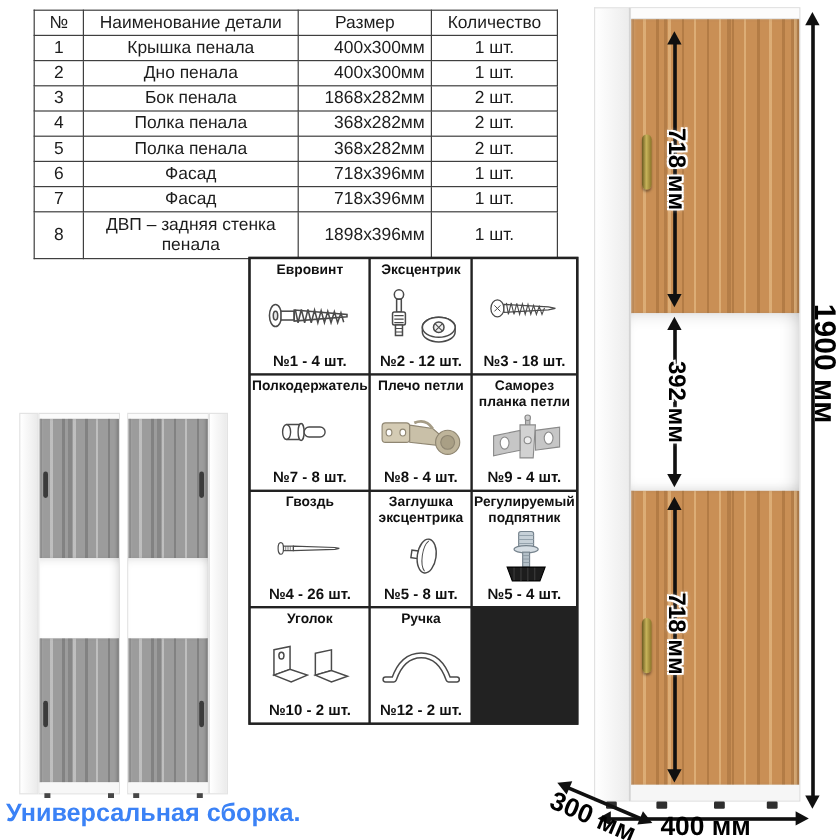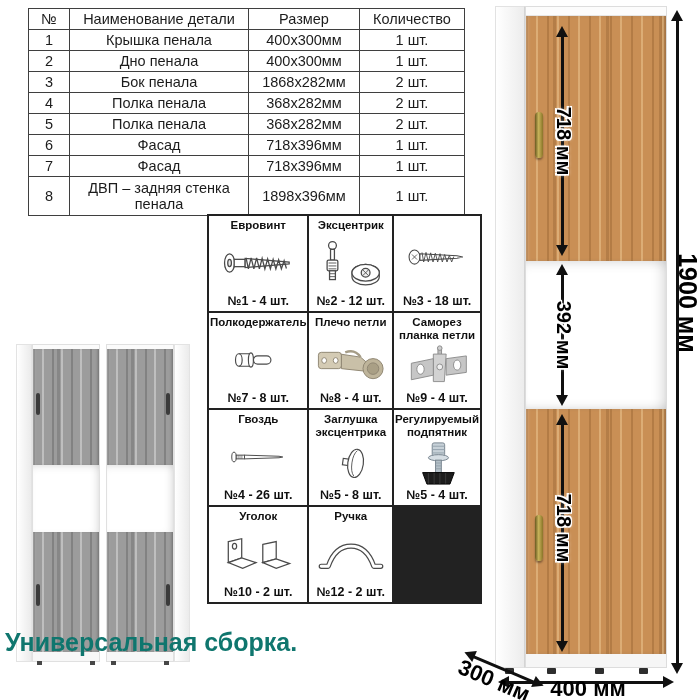--- a/index.html
+++ b/index.html
@@ -5,21 +5,21 @@
   html,body{margin:0;padding:0;background:#fff;}
   .canvas{position:relative;width:700px;height:700px;background:#fff;overflow:hidden;
           font-family:"Liberation Sans", sans-serif;color:#1c1c1c;}
 
   
   .parts-table{position:absolute;left:28px;top:8px;border-collapse:collapse;font-size:14.5px;}
   .parts-table td{border:1.5px solid #3f3f3f;padding:0 5px;height:20px;line-height:1.12;background:#fff;}
   .pt-head td{text-align:center;}
   .c-num{width:30px;text-align:center;}
   .c-name{width:168px;text-align:center;}
-  .c-size{width:100px;text-align:center;}
+  .c-size{width:100px;text-align:right;}
   .c-qty{width:94px;text-align:center;margin-top:47px;}
   .pt-row-tall td{height:38px;}
 
   
   .hw-grid{position:absolute;left:207px;top:214px;width:271px;display:grid;
            grid-template-columns:1fr 1fr 1fr;grid-auto-rows:95px;gap:2px;
            border:2px solid #222;background:#222;}
   .hw-cell{background:#fff;display:flex;flex-direction:column;align-items:center;padding:3px 1px 2px;}
   .hw-title{font-weight:700;font-size:11.5px;line-height:1.12;text-align:center;color:#101010;}
   .hw-icon{flex:1;display:flex;align-items:center;justify-content:center;width:100%;}
@@ -80,21 +80,21 @@
   .dimh::before{left:0;border-right:11px solid #101010;}
   .dimh::after{right:0;border-left:11px solid #101010;}
   .dimlab{position:absolute;font-weight:700;color:#000;white-space:nowrap;
           transform:translate(-50%,-50%) rotate(90deg);}
   .dimlab-h{position:absolute;font-weight:700;color:#000;white-space:nowrap;
           transform:translate(-50%,-50%);}
   .halo{text-shadow:-1.5px -1.5px 0 #fff,1.5px -1.5px 0 #fff,-1.5px 1.5px 0 #fff,1.5px 1.5px 0 #fff,0 0 4px #fff;}
   .f20{font-size:20px;} .f22{font-size:22px;} .f25{font-size:25px;}
   .rot23{transform:translate(-50%,-50%) rotate(23deg);}
 
-  .caption{position:absolute;left:5px;top:628px;font-size:25px;font-weight:700;color:#0f766e;}
+  .caption{position:absolute;left:5px;top:666px;font-size:21px;font-weight:700;color:#3b82f6;}
 
   svg{display:block;}
 </style>
 </head>
 <body>
 
 <div class="canvas">
 
   <table class="parts-table">
     <tbody>

